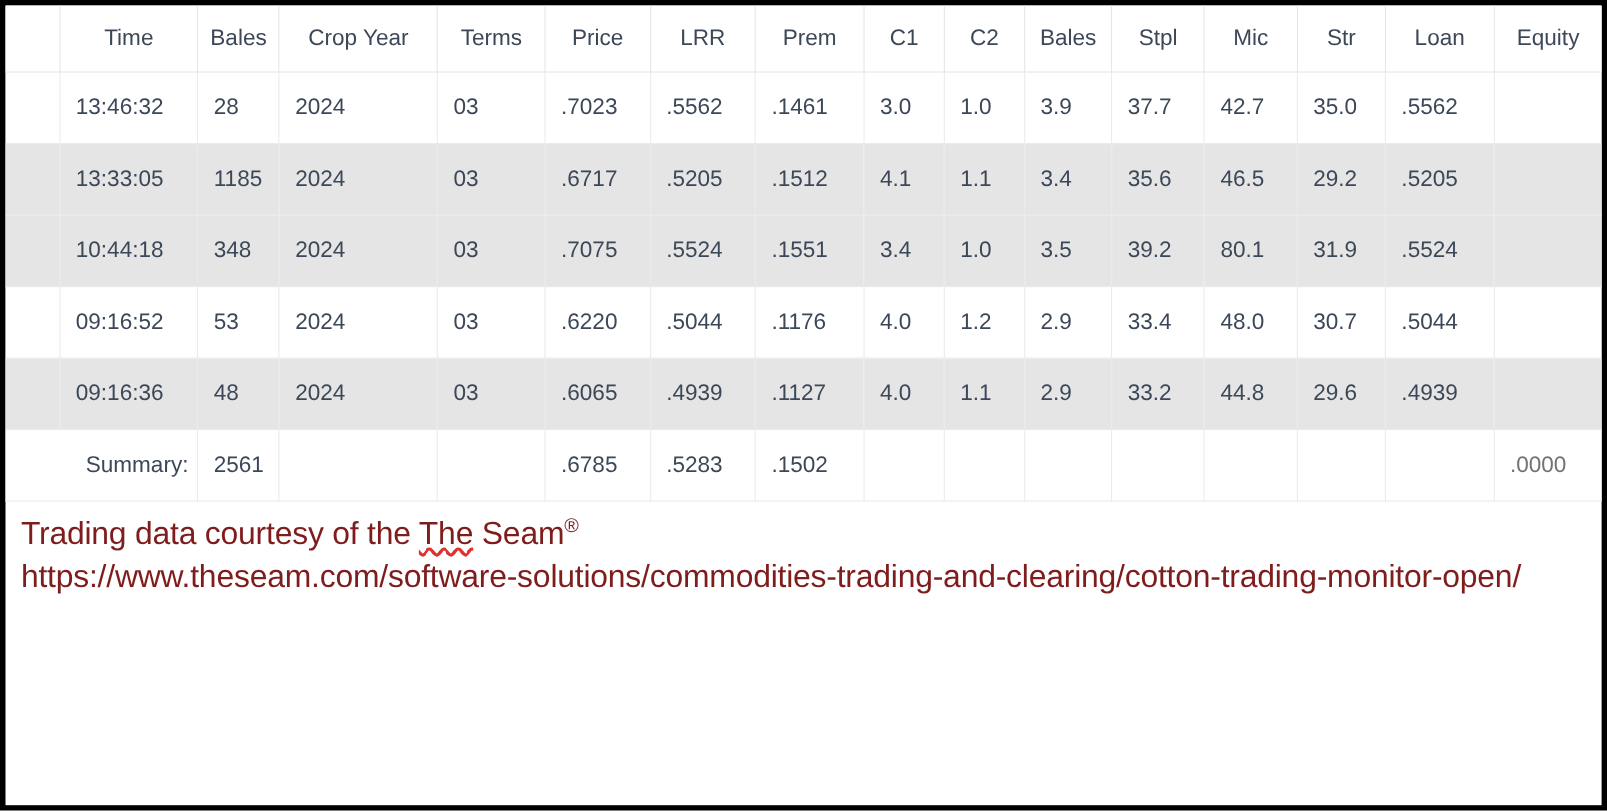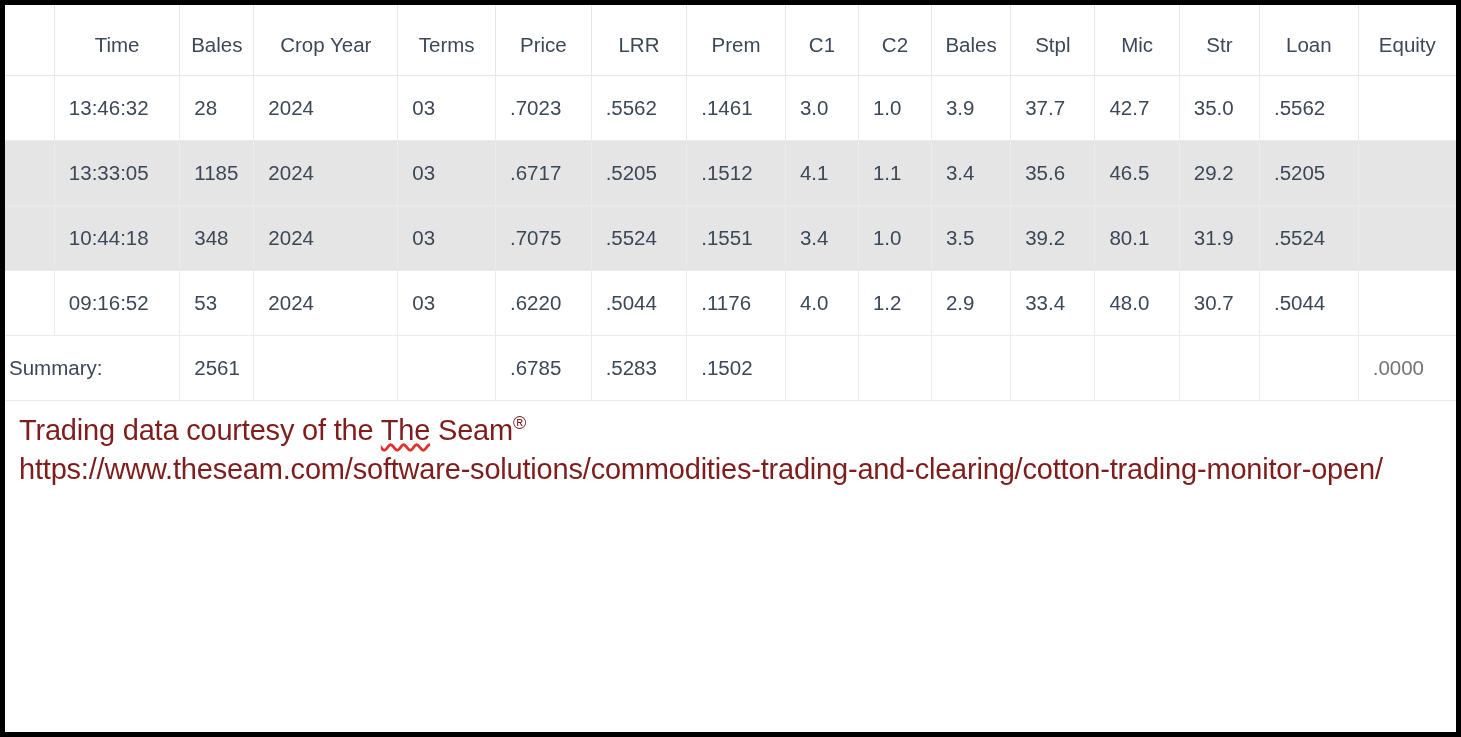--- a/index.html
+++ b/index.html
@@ -51,21 +51,21 @@
   table.trade-table col.c-leaf   { width: 77px; }
   table.trade-table col.c-stpl   { width: 82px; }
   table.trade-table col.c-mic    { width: 82px; }
   table.trade-table col.c-str    { width: 78px; }
   table.trade-table col.c-loan   { width: 96px; }
   table.trade-table col.c-equity { width: 95px; }
 
   table.trade-table th {
     font-weight: 400;
     color: #3c4858;
-    padding: 28px 8px 18px 8px;
+    padding: 18px 8px 18px 8px;
     border-bottom: 1px solid #e4e6ea;
     border-right: 1px solid #e4e6ea;
     background: #ffffff;
     white-space: nowrap;
   }
   table.trade-table th.blank-head {
     border-right: 1px solid #e4e6ea;
   }
   table.trade-table th:last-child { border-right: none; }
 
@@ -81,21 +81,21 @@
 
   table.trade-table tbody tr.alt td {
     background: #e5e5e5;
   }
 
   table.trade-table tbody tr.summary-row td {
     border-bottom: 1px solid #e9ebee;
     background: #ffffff;
   }
   table.trade-table td.summary-label {
-    text-align: left;
+    text-align: right;
     padding-left: 4px;
   }
   td.equity-sum {
     color: #737373;
   }
 
   
   .footer-note {
     padding: 10px 14px 8px 14px;
     font-size: 29px;
@@ -230,20 +230,38 @@
           <td>4.0</td>
           <td>1.2</td>
           <td>2.9</td>
           <td>33.4</td>
           <td>48.0</td>
           <td>30.7</td>
           <td>.5044</td>
           <td></td>
         </tr>
 
+        <tr class="alt">
+          <td></td>
+          <td>09:16:36</td>
+          <td>48</td>
+          <td>2024</td>
+          <td>03</td>
+          <td>.6065</td>
+          <td>.4939</td>
+          <td>.1127</td>
+          <td>4.0</td>
+          <td>1.1</td>
+          <td>2.9</td>
+          <td>33.2</td>
+          <td>44.8</td>
+          <td>29.6</td>
+          <td>.4939</td>
+          <td></td>
+        </tr>
 
 
         <tr class="summary-row">
           <td class="summary-label" colspan="2">Summary:</td>
           <td>2561</td>
           <td></td>
           <td></td>
           <td>.6785</td>
           <td>.5283</td>
           <td>.1502</td>

